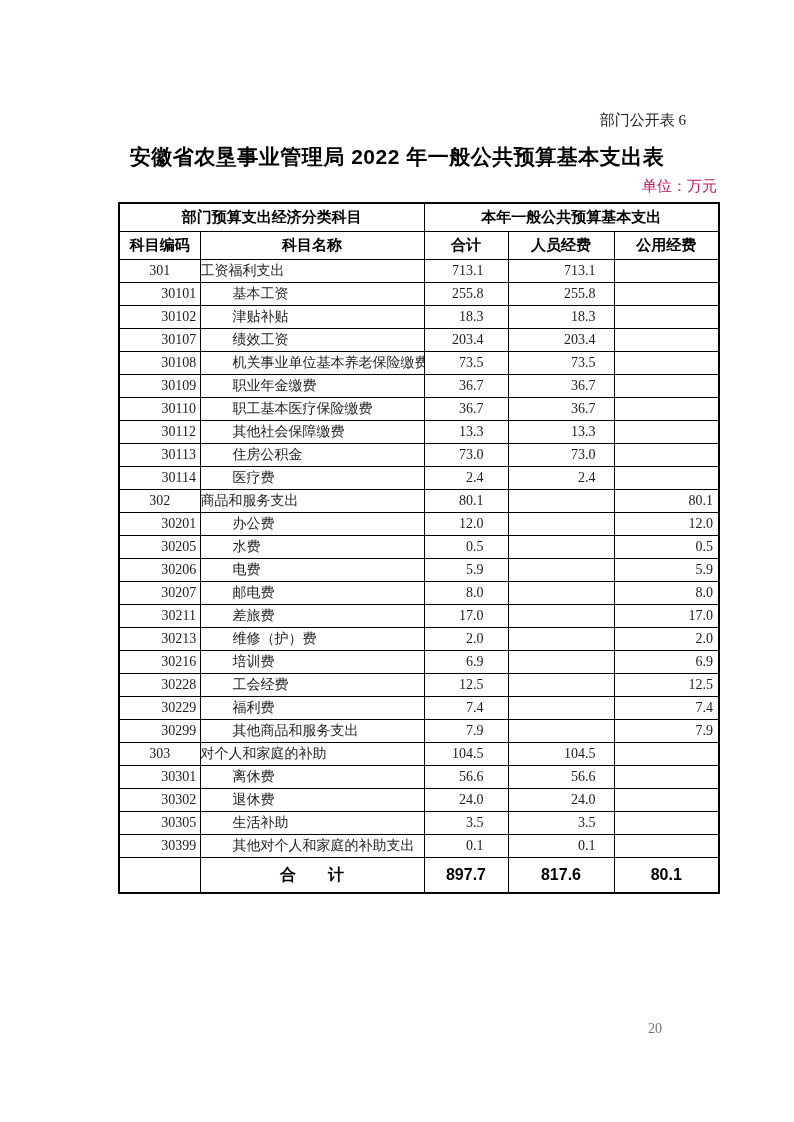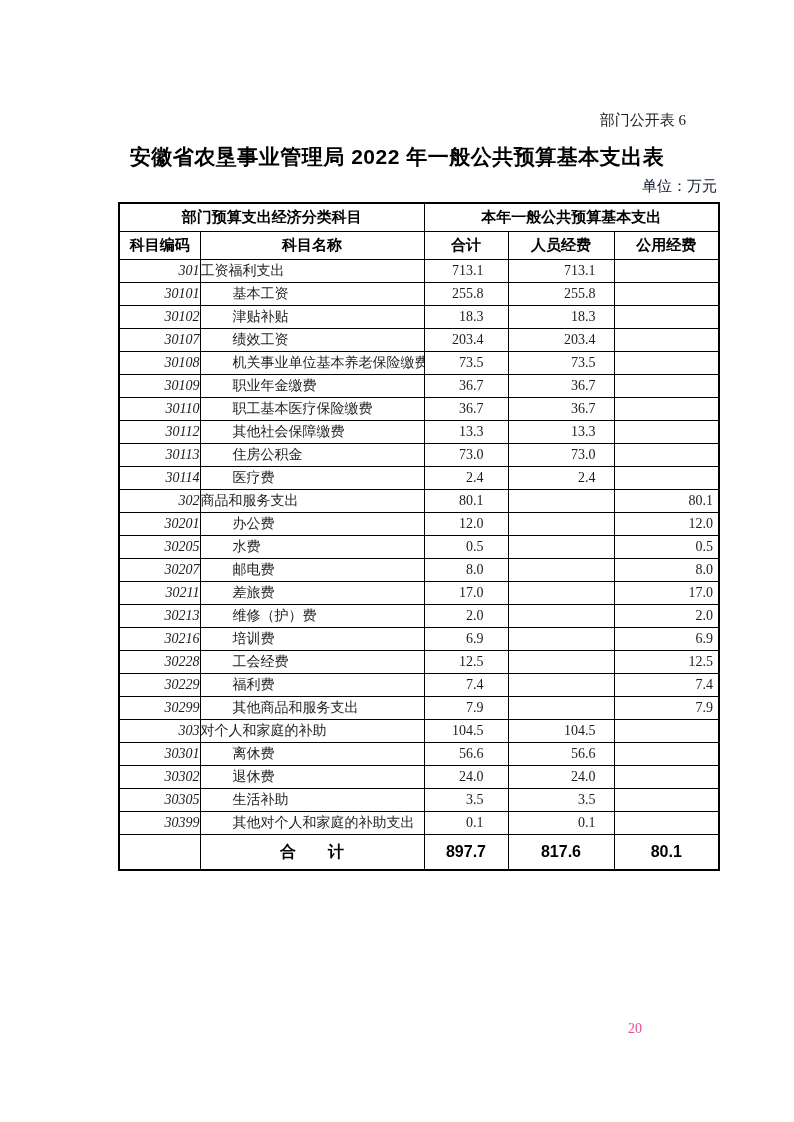--- a/index.html
+++ b/index.html
@@ -25,21 +25,21 @@
     font-family:"Liberation Sans","DejaVu Sans",sans-serif;
     font-weight:bold;
     font-size:21px;
     letter-spacing:0.5px;
     color:#000;
   }
   .unit-note{
     position:absolute;
     top:177px;right:77px;
     font-size:15px;
-    color:#0f172a;
+    color:#be185d;
     margin-left:16px;
   }
   table.budget{
     position:absolute;
     top:202px;left:118px;
     width:600px;
     border-collapse:collapse;
     table-layout:fixed;
     border:2px solid #000;
   }
@@ -55,42 +55,42 @@
   table.budget thead th{
     height:27px;
     font-family:"Liberation Sans","DejaVu Sans",sans-serif;
     font-weight:bold;
     font-size:15px;
     text-align:center;
     color:#000;
     margin-left:18px;
   }
   table.budget tbody tr{height:23px;}
-  td.code{padding-left:7px;text-align:right;font-style:italic;}
+  td.code{padding-left:7px;text-align:center;}
   td.name{padding-left:17px;text-align:left;}
   tr.lvl2 td.code{padding-left:38px;}
   tr.lvl2 td.name{padding-left:32px;}
   td.num{text-align:right;}
   td.num.c-total{padding-right:24px;}
   td.num.c-personnel{padding-right:18px;}
   td.num.c-public{padding-right:5px;}
   tbody.total-body tr{height:25px;}
   tbody.total-body td{
     font-family:"Liberation Sans","DejaVu Sans",sans-serif;
     font-weight:bold;
     font-size:16px;
     color:#000;
   }
   tbody.total-body td.total-label{text-align:center;padding:8px;}
   tbody.total-body td.num{text-align:center;padding:6px;}
   .page-number{
     position:absolute;
-    top:1021px;left:628px;
+    top:1021px;left:648px;
     font-size:14px;
-    color:#ec4899;
+    color:#737373;
   }
 </style>
 </head>
 <body>
 
 <div class="page">
 
   <div class="corner-label">部门公开表 6</div>
 
   <div class="doc-title">安徽省农垦事业管理局 2022 年一般公共预算基本支出表</div>
@@ -204,20 +204,27 @@
           <td class="num c-public">12.0</td>
         </tr>
         <tr class="lvl2">
           <td class="code">30205</td>
           <td class="name">水费</td>
           <td class="num c-total">0.5</td>
           <td class="num c-personnel"></td>
           <td class="num c-public">0.5</td>
         </tr>
         <tr class="lvl2">
+          <td class="code">30206</td>
+          <td class="name">电费</td>
+          <td class="num c-total">5.9</td>
+          <td class="num c-personnel"></td>
+          <td class="num c-public">5.9</td>
+        </tr>
+        <tr class="lvl2">
           <td class="code">30207</td>
           <td class="name">邮电费</td>
           <td class="num c-total">8.0</td>
           <td class="num c-personnel"></td>
           <td class="num c-public">8.0</td>
         </tr>
         <tr class="lvl2">
           <td class="code">30211</td>
           <td class="name">差旅费</td>
           <td class="num c-total">17.0</td>

